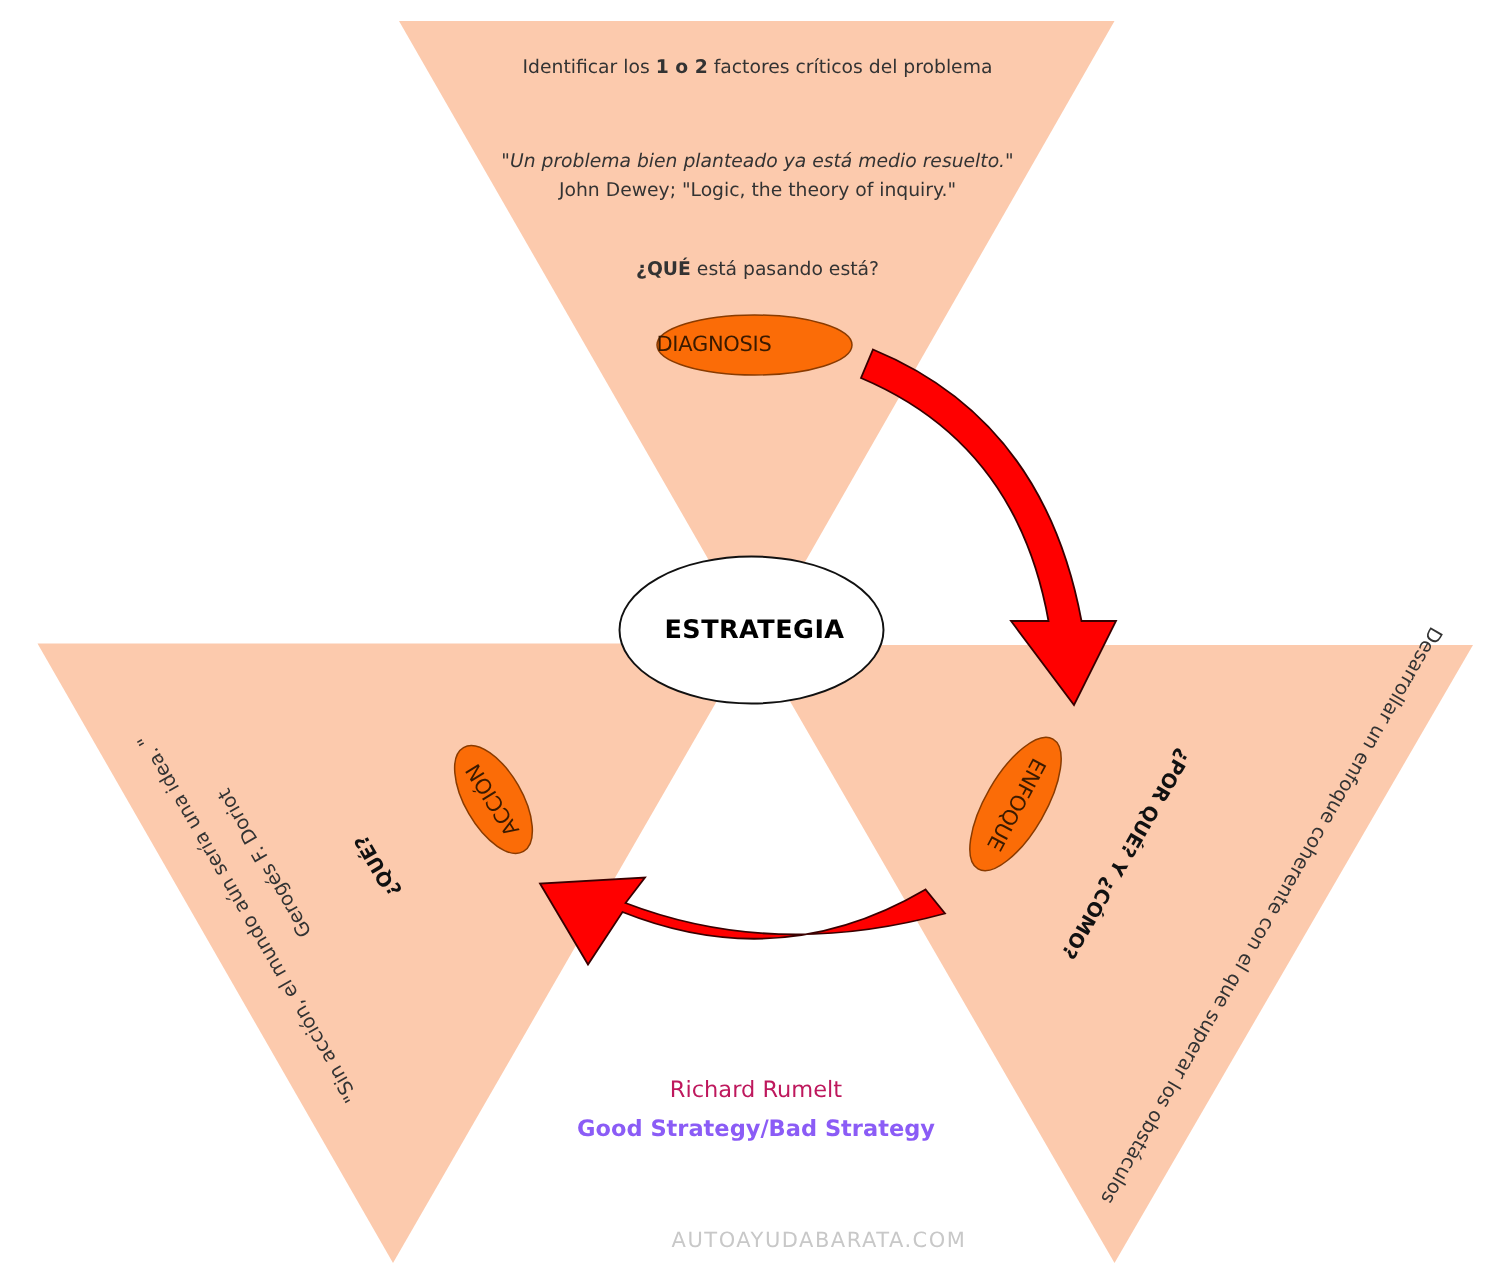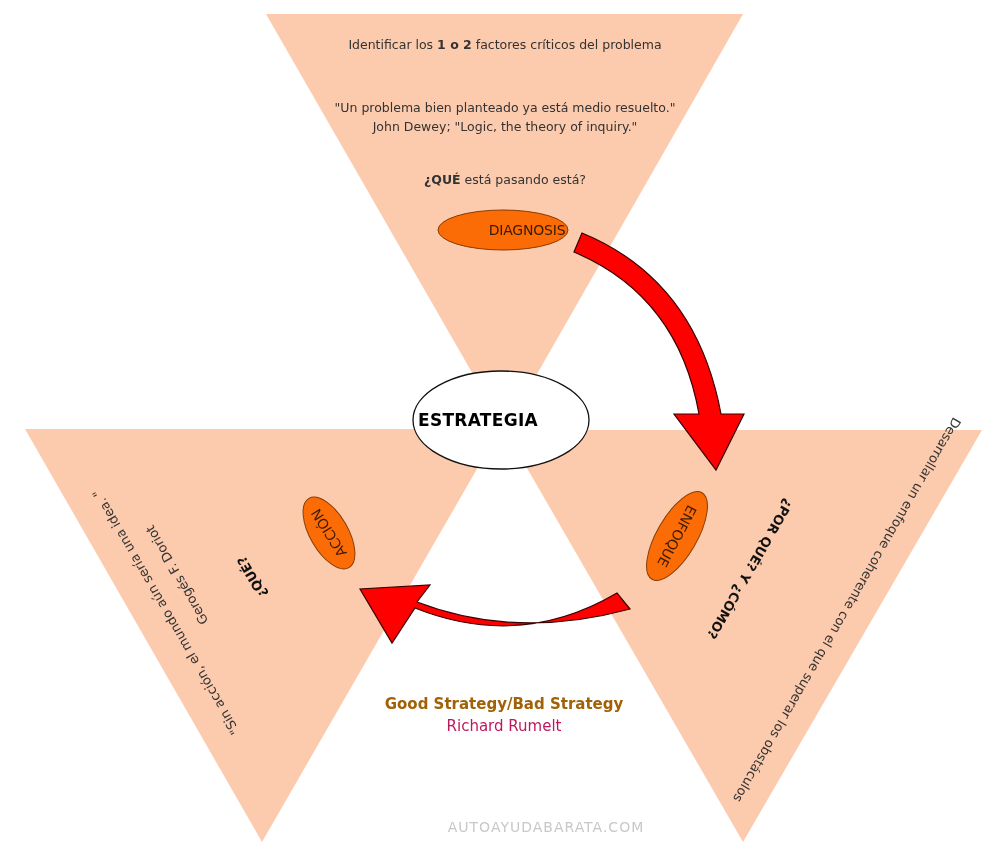--- a/index.html
+++ b/index.html
@@ -3,25 +3,25 @@
 <meta charset="utf-8">
 <style>
   html, body { margin: 0; padding: 0; background: #ffffff; }
   body { width: 1000px; height: 855px; position: relative; overflow: hidden;
          font-family: "DejaVu Sans", sans-serif; color: #222; }
   svg.shapes { position: absolute; left: 0; top: 0; }
   .t { position: absolute; white-space: nowrap; text-align: center; }
   .abs-center { transform: translate(-50%, -50%); }
   .small { font-size: 12.5px; color: #333; }
   .bold { font-weight: bold; }
-  .italic { }
+  .italic { font-style: italic; }
   .ell-label { font-size: 14px; color: #3a1a00; letter-spacing: -0.2px; }
   .center-label { font-size: 17px; font-weight: bold; color: #000; letter-spacing: 0.3px; }
   .rot { position: absolute; white-space: nowrap; text-align: center; transform-origin: center center; }
-  .book { font-size: 15px; font-weight: bold; color: #a16207; }
+  .book { font-size: 15px; font-weight: bold; color: #8b5cf6; margin-top: 48px; }
   .author { font-size: 15px; color: #be185d; }
   .footer { font-size: 14px; color: #c8c8c8; letter-spacing: 1px; margin-left: 27px; }
 </style>
 </head>
 <body>
 
 <svg class="shapes" width="1000" height="855" viewBox="0 0 1000 855">
 
   <polygon points="266,14 743,14 505,430" fill="#fccaad"></polygon>
   <polygon points="25,429 500,429 262,842" fill="#fccaad"></polygon>
@@ -44,23 +44,23 @@
 
 <div class="t small abs-center" style="left:505px; top:107px;">
   <span>"</span><span class="italic">Un problema bien planteado ya está medio resuelto.</span><span>"</span>
 </div>
 <div class="t small abs-center" style="left:505px; top:126px;">John Dewey; "Logic, the theory of inquiry."</div>
 
 <div class="t small abs-center" style="left:505px; top:179px;">
   <span class="bold">¿QUÉ</span><span> está pasando está?</span>
 </div>
 
-<div class="t ell-label abs-center" style="left:527px; top:230px;">DIAGNOSIS</div>
+<div class="t ell-label abs-center" style="left:476px; top:230px;">DIAGNOSIS</div>
 
-<div class="t center-label abs-center" style="left:478px; top:420px;">ESTRATEGIA</div>
+<div class="t center-label abs-center" style="left:503px; top:420px;">ESTRATEGIA</div>
 
 <div class="rot ell-label" style="left:677px; top:536px; transform: translate(-50%,-50%) rotate(118deg);">ENFOQUE</div>
 <div class="rot small bold" style="left:750px; top:569px; font-size:13px; color:#111; transform: translate(-50%,-50%) rotate(120deg);">¿POR QUÉ? Y ¿CÓMO?</div>
 <div class="rot small" style="left:847px; top:610px; font-size:13px; transform: translate(-50%,-50%) rotate(120deg);">Desarrollar un enfoque coherente con el que superar los obstáculos</div>
 
 <div class="rot ell-label" style="left:329px; top:533px; transform: translate(-50%,-50%) rotate(-122deg);">ACCIÓN</div>
 <div class="rot small bold" style="left:252px; top:577px; font-size:13px; color:#111; transform: translate(-50%,-50%) rotate(-120deg);">¿QUÉ?</div>
 <div class="rot small" style="left:166px; top:612px; font-size:13px; transform: translate(-50%,-50%) rotate(-120deg);">"Sin acción, el mundo aún sería una idea. "</div>
 <div class="rot small" style="left:177px; top:575px; font-size:13px; transform: translate(-50%,-50%) rotate(-120deg);">Gerogés F. Doriot</div>
 

